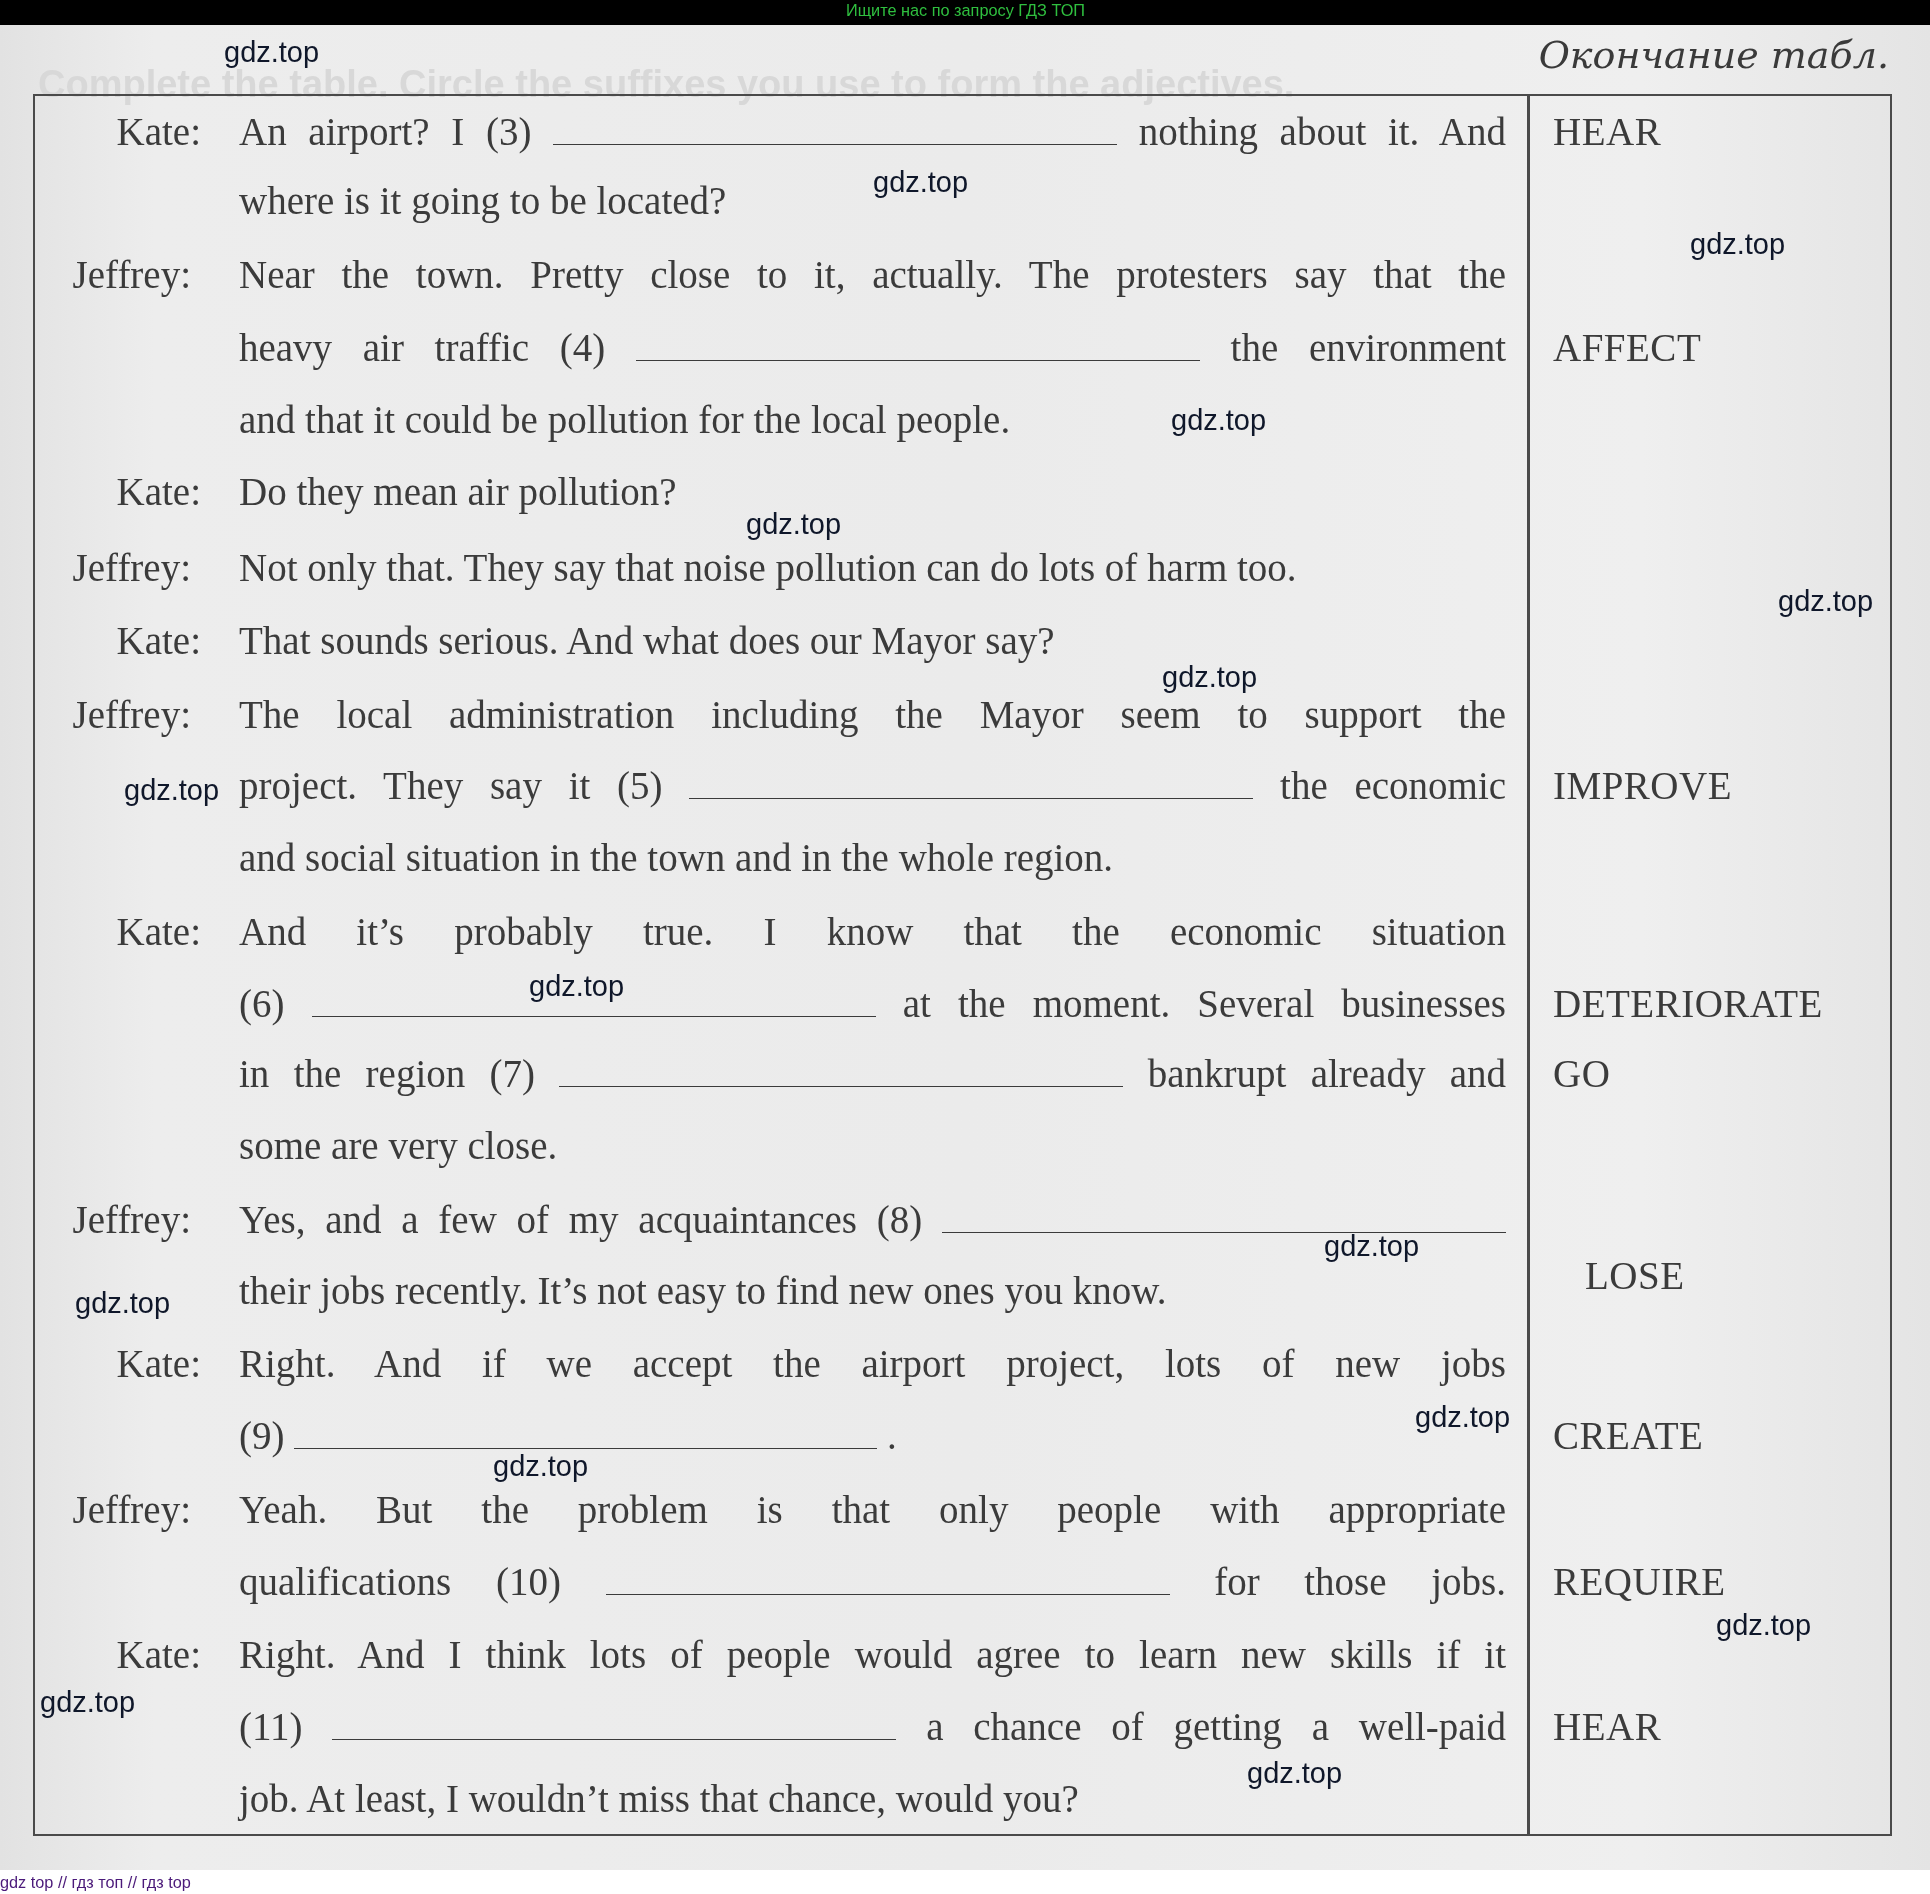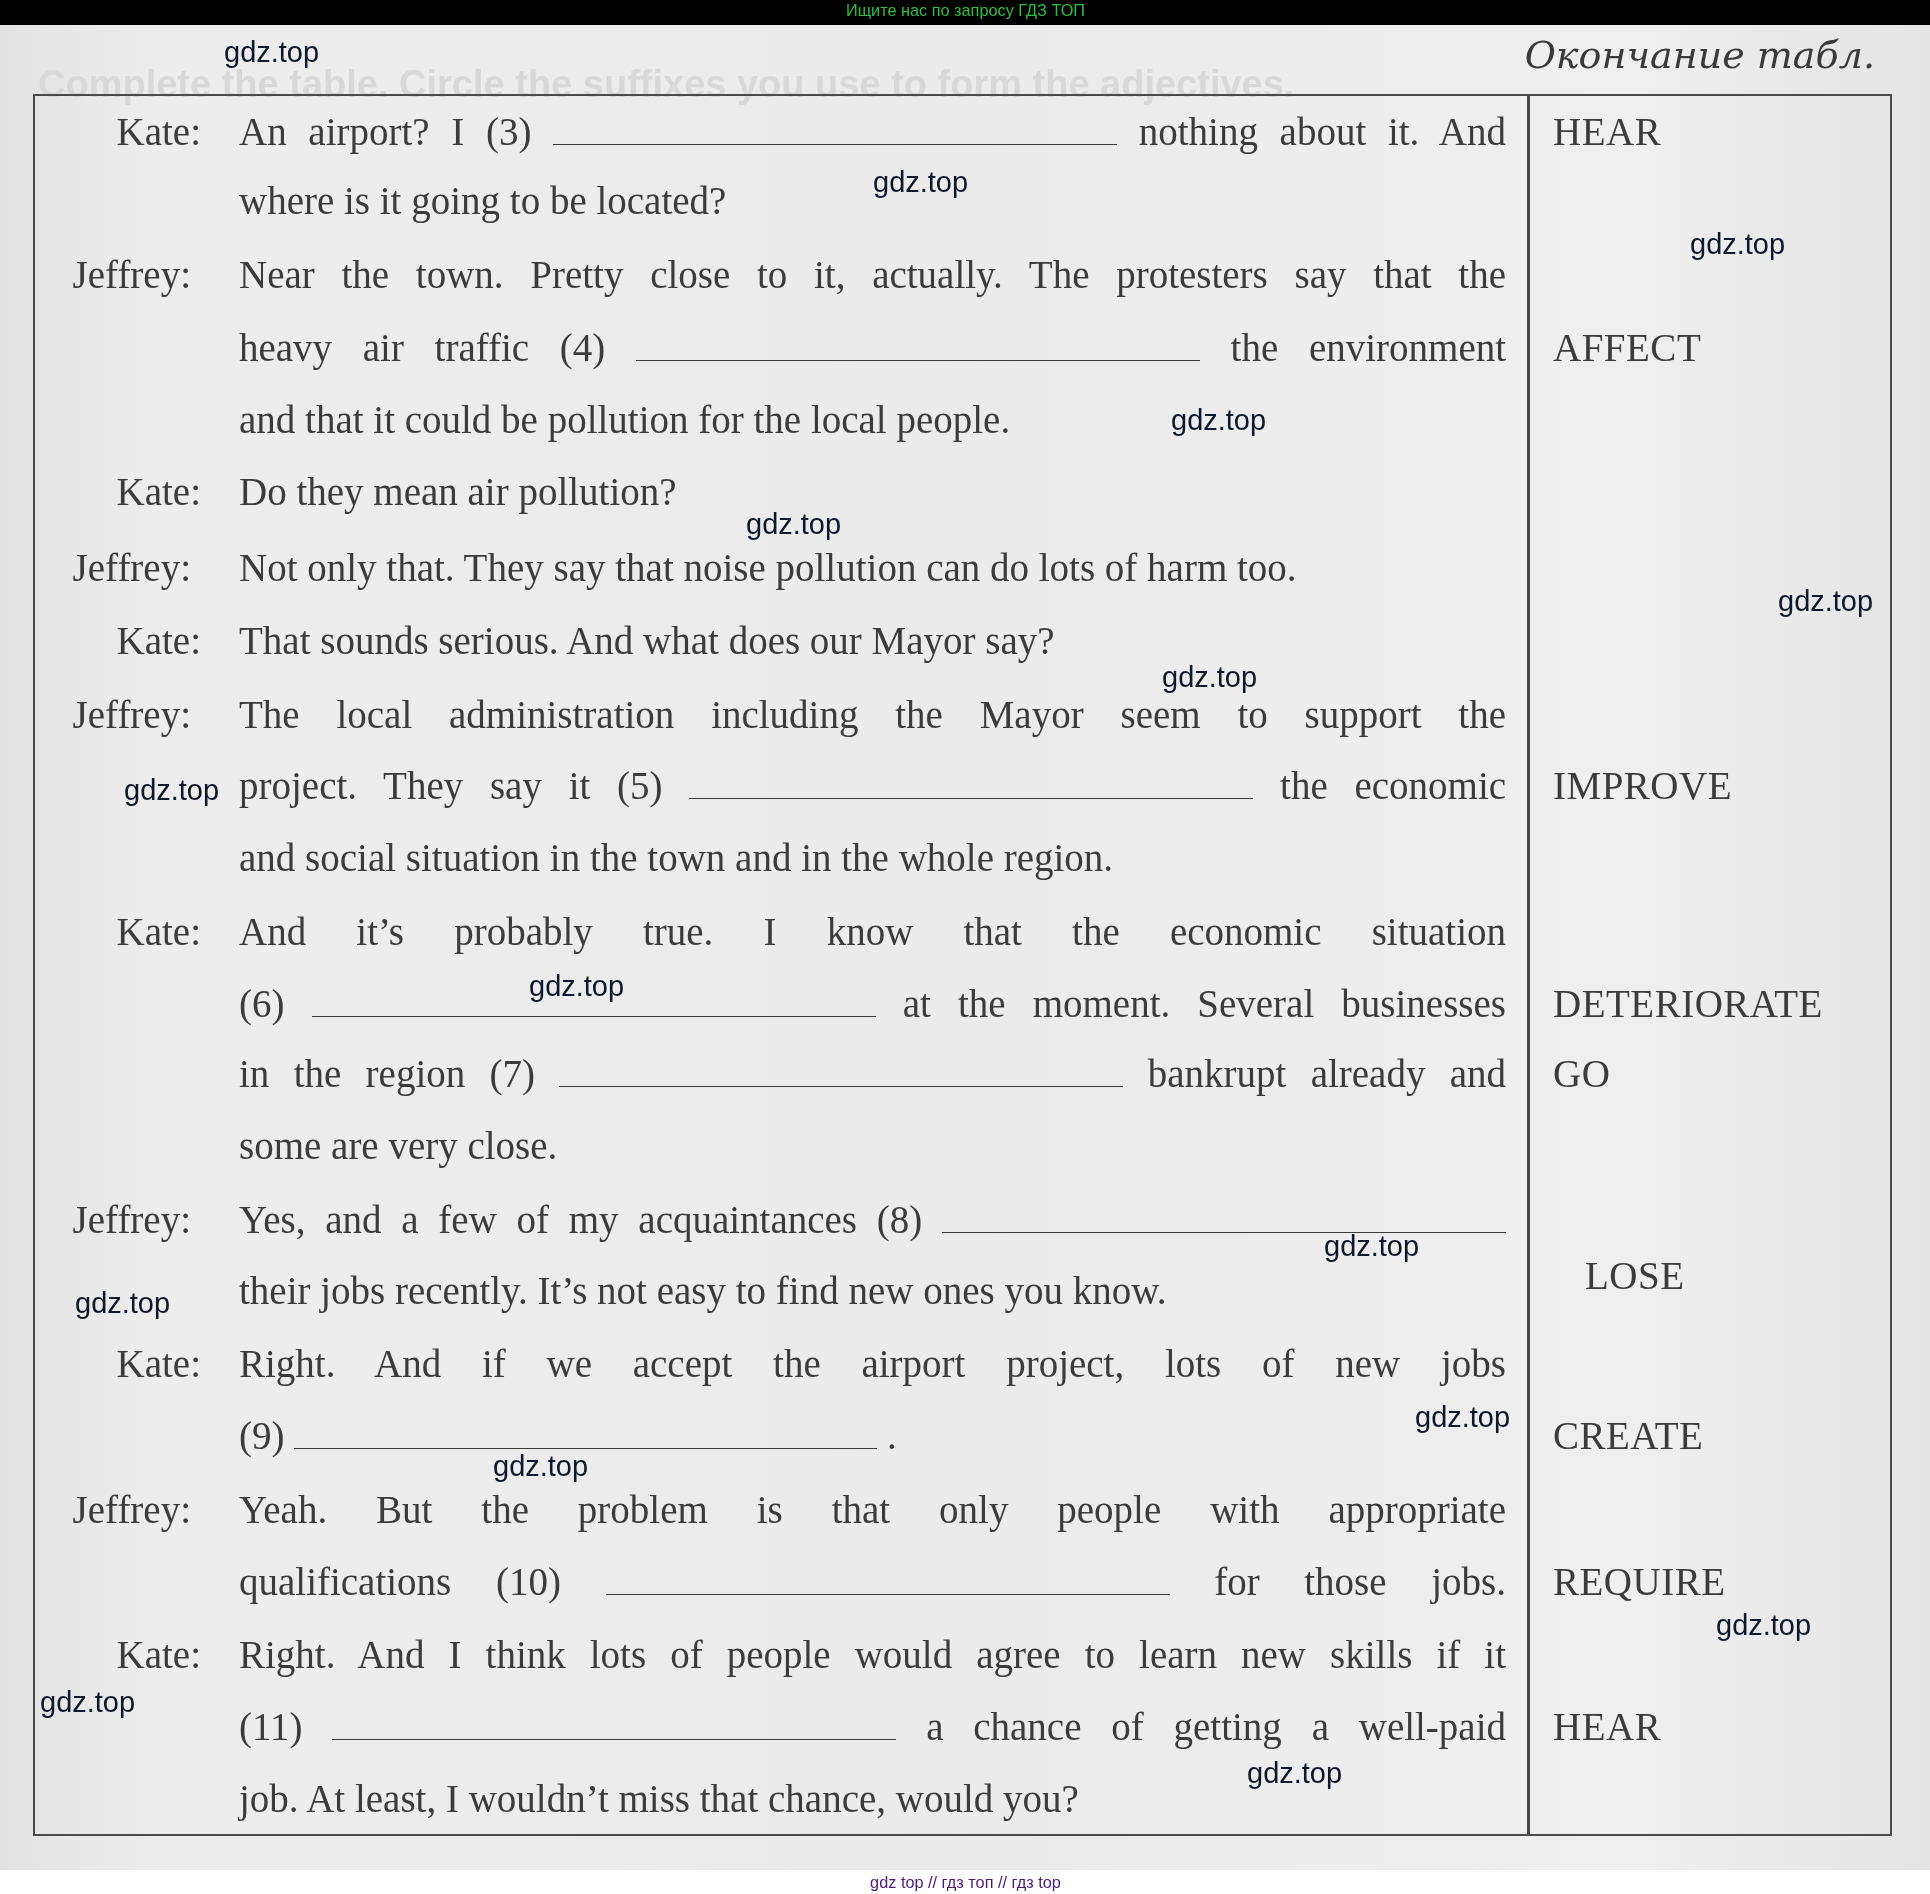--- a/index.html
+++ b/index.html
@@ -14,26 +14,26 @@
     font-family:"Liberation Sans", sans-serif; font-size:16.3px; line-height:21px;
     color:#2fbf3f;
   }
   .page {
     position:absolute; left:0; top:25px; width:1931px; height:1845px;
     background:#e9e9e9;
     background-image: linear-gradient(90deg, #e2e2e2 0%, #ededed 8%, #ebebeb 50%, #efefef 85%, #e4e4e4 100%);
   }
   .bottom-banner {
     position:absolute; left:0; top:1870px; width:1931px; height:25px;
-    background:#ffffff; text-align:center;
+    background:#ffffff; 
     font-family:"Liberation Sans", sans-serif; font-size:16.3px; line-height:25px;
     color:#4b1a7a;
   }
   .continuation {
-    position:absolute; right:56px; top:7.6px;
+    position:absolute; right:42px; top:7.6px;
     font-family:"DejaVu Serif", serif; font-style:italic; font-size:38px;
     color:#3a3a3a;
   }
   .bleed {
     position:absolute; left:38px; top:38px;
     font-family:"Liberation Sans", sans-serif; font-weight:bold; font-size:38px;
     color:#d8d8d8; white-space:nowrap;
   }
   .table-frame {
     position:absolute; left:33px; top:94px; width:1859px; height:1742px;

